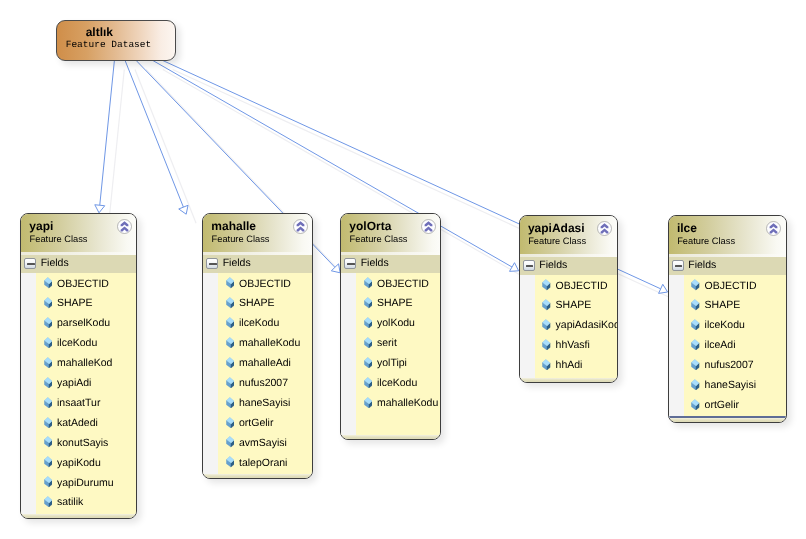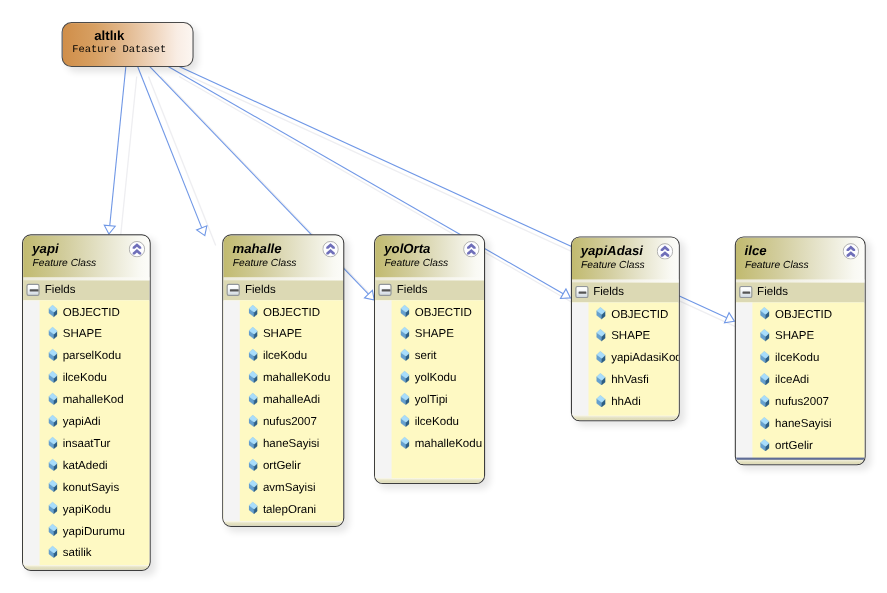--- a/index.html
+++ b/index.html
@@ -20,21 +20,21 @@
   .dataset .title{position:absolute;left:8.5px;top:5.2px;
     font-weight:bold;font-size:12px;line-height:12px;color:#000;white-space:nowrap;padding-left:20px;}
   .dataset .sub{position:absolute;left:8.5px;top:19px;
     font-size:9.5px;line-height:10px;color:#000;white-space:nowrap;font-family:Liberation Mono, monospace;}
 
   
   .fclass{border:1px solid #3d3d3d;border-radius:8px;background:#fff;overflow:hidden;
     box-shadow:4px 4px 7px rgba(0,0,0,0.10);display:flex;flex-direction:column;}
   .fc-head{height:41px;position:relative;flex:0 0 auto;
     background:linear-gradient(to right,#c1ba6f 0%,#d2cd9d 33%,#e7e5ce 66%,
-                               #f9f9f3 92%,#fcfcf9 100%);font-style:italic;}
+                               #f9f9f3 92%,#fcfcf9 100%);}
   .fc-head .lower{position:absolute;left:0;right:0;bottom:0;height:2.6px;
     background:linear-gradient(to right,#eceadb 0%,#f1f0e5 40%,#f7f6ef 70%,#fcfcf8 100%);}
   .fc-title{position:absolute;left:8.3px;top:6px;
     font-weight:bold;font-size:12px;line-height:12px;color:#000;white-space:nowrap;}
   .fc-sub{position:absolute;left:8.6px;top:20px;
     font-size:9.3px;line-height:10px;color:#000;white-space:nowrap;}
   .chev{position:absolute;right:4.2px;top:5.3px;width:15px;height:15px;}
   .chev svg{display:block;}
 
   .fields-bar{height:18px;background:#dcd9b4;position:relative;flex:0 0 auto;padding-left:47px;}
@@ -412,31 +412,31 @@
     <span class="lbl">SHAPE</span>
   </div>
           <div class="field">
     <span class="cube">
       <svg width="8.3" height="11.4" viewBox="0 0 90 120" shape-rendering="geometricPrecision">
         <polygon points="4,37 55,73 53,118 4,81" fill="#65a0d0" stroke="#5690c2" stroke-width="3" stroke-linejoin="round"></polygon>
         <polygon points="88,42 88,90 53,118 55,73" fill="#2d5f87" stroke="#2b5a7e" stroke-width="3" stroke-linejoin="round"></polygon>
         <polygon points="41,2 88,42 55,73 4,37" fill="#a8ddfc" stroke="#79b9e4" stroke-width="3" stroke-linejoin="round"></polygon>
       </svg>
     </span>
+    <span class="lbl">yolKodu</span>
+  </div>
+          <div class="field">
+    <span class="cube">
+      <svg width="8.3" height="11.4" viewBox="0 0 90 120" shape-rendering="geometricPrecision">
+        <polygon points="4,37 55,73 53,118 4,81" fill="#65a0d0" stroke="#5690c2" stroke-width="3" stroke-linejoin="round"></polygon>
+        <polygon points="88,42 88,90 53,118 55,73" fill="#2d5f87" stroke="#2b5a7e" stroke-width="3" stroke-linejoin="round"></polygon>
+        <polygon points="41,2 88,42 55,73 4,37" fill="#a8ddfc" stroke="#79b9e4" stroke-width="3" stroke-linejoin="round"></polygon>
+      </svg>
+    </span>
     <span class="lbl">serit</span>
-  </div>
-          <div class="field">
-    <span class="cube">
-      <svg width="8.3" height="11.4" viewBox="0 0 90 120" shape-rendering="geometricPrecision">
-        <polygon points="4,37 55,73 53,118 4,81" fill="#65a0d0" stroke="#5690c2" stroke-width="3" stroke-linejoin="round"></polygon>
-        <polygon points="88,42 88,90 53,118 55,73" fill="#2d5f87" stroke="#2b5a7e" stroke-width="3" stroke-linejoin="round"></polygon>
-        <polygon points="41,2 88,42 55,73 4,37" fill="#a8ddfc" stroke="#79b9e4" stroke-width="3" stroke-linejoin="round"></polygon>
-      </svg>
-    </span>
-    <span class="lbl">yolKodu</span>
   </div>
           <div class="field">
     <span class="cube">
       <svg width="8.3" height="11.4" viewBox="0 0 90 120" shape-rendering="geometricPrecision">
         <polygon points="4,37 55,73 53,118 4,81" fill="#65a0d0" stroke="#5690c2" stroke-width="3" stroke-linejoin="round"></polygon>
         <polygon points="88,42 88,90 53,118 55,73" fill="#2d5f87" stroke="#2b5a7e" stroke-width="3" stroke-linejoin="round"></polygon>
         <polygon points="41,2 88,42 55,73 4,37" fill="#a8ddfc" stroke="#79b9e4" stroke-width="3" stroke-linejoin="round"></polygon>
       </svg>
     </span>
     <span class="lbl">yolTipi</span>

